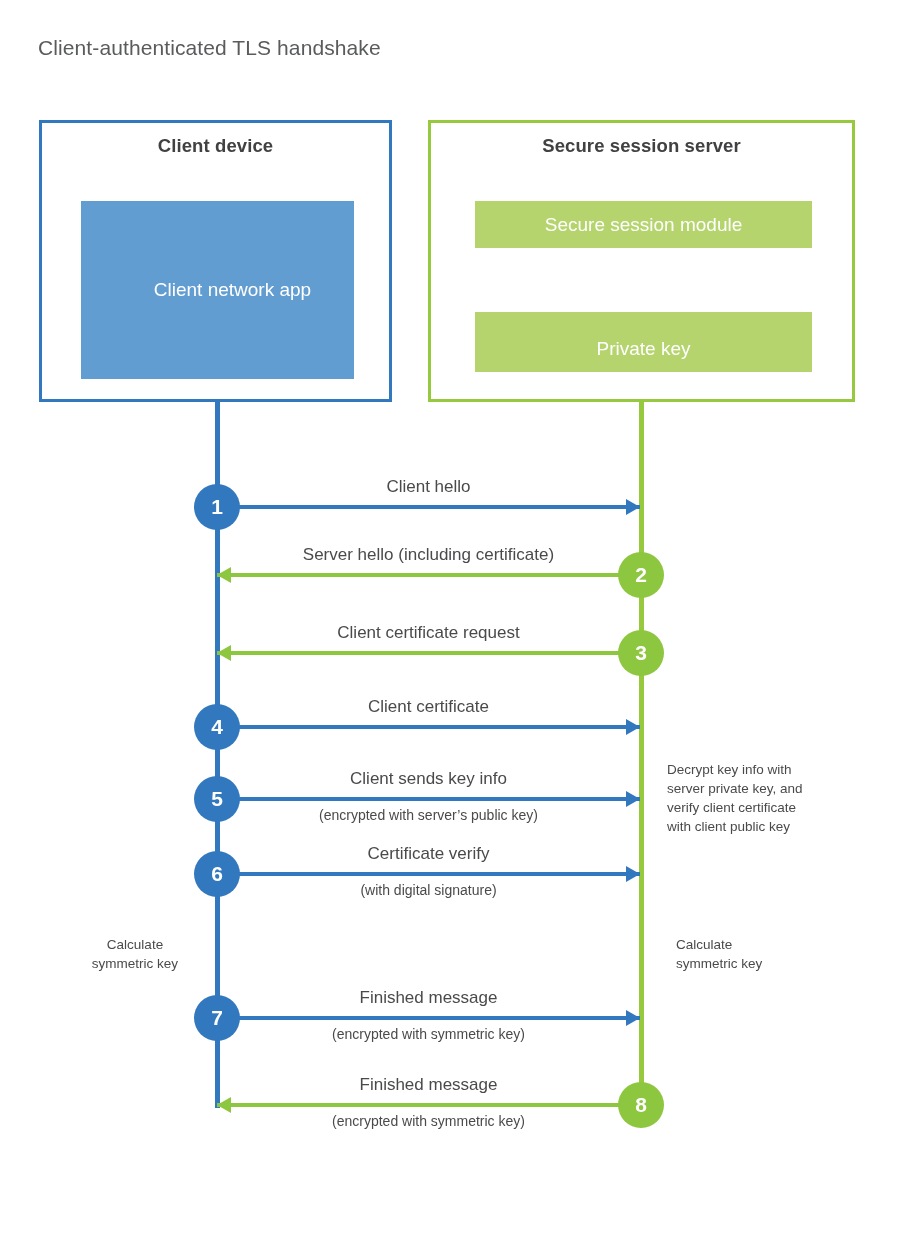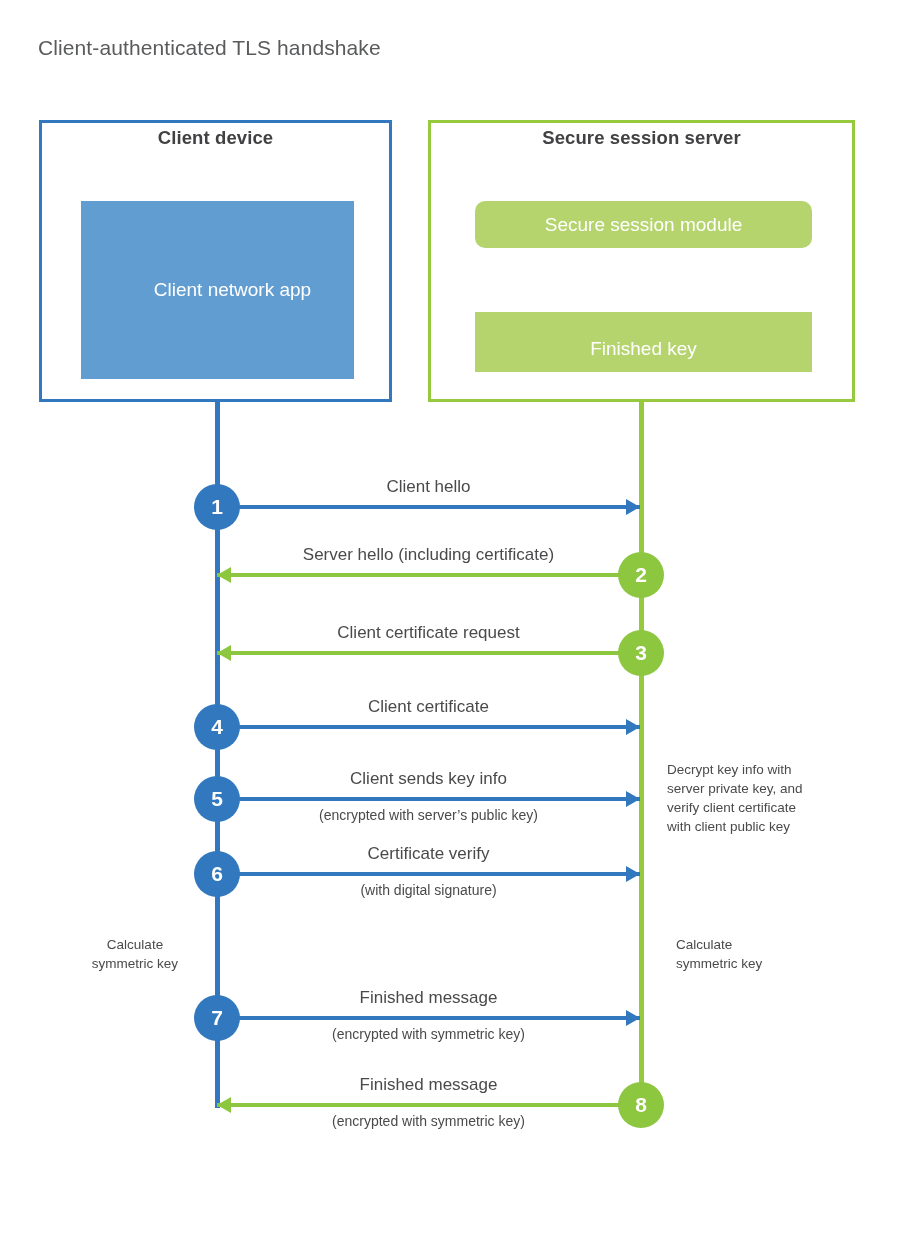--- a/index.html
+++ b/index.html
@@ -42,21 +42,21 @@
     top: 120px;
     width: 427px;
     height: 282px;
     border: 3px solid #96c93d;
   }
   .party-title {
     text-align: center;
     font-size: 18.5px;
     font-weight: bold;
     color: #414042;
-    margin-top: 4px;
+    margin-top: 12px;
     letter-spacing: 0.1px;
   }
   #client-app-block {
     position: absolute;
     left: 39px;
     top: 78px;
     width: 273px;
     height: 178px;
     background: #629dd1;
     color: #ffffff;
@@ -78,21 +78,21 @@
     background: #b5d46e;
     color: #ffffff;
     font-size: 19px;
     font-weight: 300;
     display: flex;
     align-items: center;
     justify-content: center;
     text-align: center;
     box-sizing: border-box;
   }
-  #server-bar-0 { top: 78px; border-radius: 10px; }
+  #server-bar-0 { top: 78px; }
   #server-bar-1 { top: 141px; margin-top: 48px; }
   #server-bar-2 { top: 202px; }
 
   
   .lifeline {
     position: absolute;
     width: 5px;
   }
   #client-lifeline {
     left: 215px;
@@ -225,21 +225,21 @@
 <div id="client-box" class="party-box">
   <div class="party-title">Client device</div>
   <div id="client-app-block">Client network
 app</div>
 </div>
 
 <div id="server-box" class="party-box">
   <div class="party-title">Secure session server</div>
   <div id="server-bar-0" class="server-bar">Secure session module</div>
   <div id="server-bar-1" class="server-bar">Certs</div>
-  <div id="server-bar-2" class="server-bar">Finished key</div>
+  <div id="server-bar-2" class="server-bar">Private key</div>
 </div>
 
 <div id="client-lifeline" class="lifeline"></div>
 <div id="server-lifeline" class="lifeline"></div>
 
 <div class="msg to-server" style="top:507px">
   <div class="msg-label">Client hello</div>
   <div class="arrow-line"></div>
   <div class="arrow-head"></div>
   <div class="step-circle">1</div>

